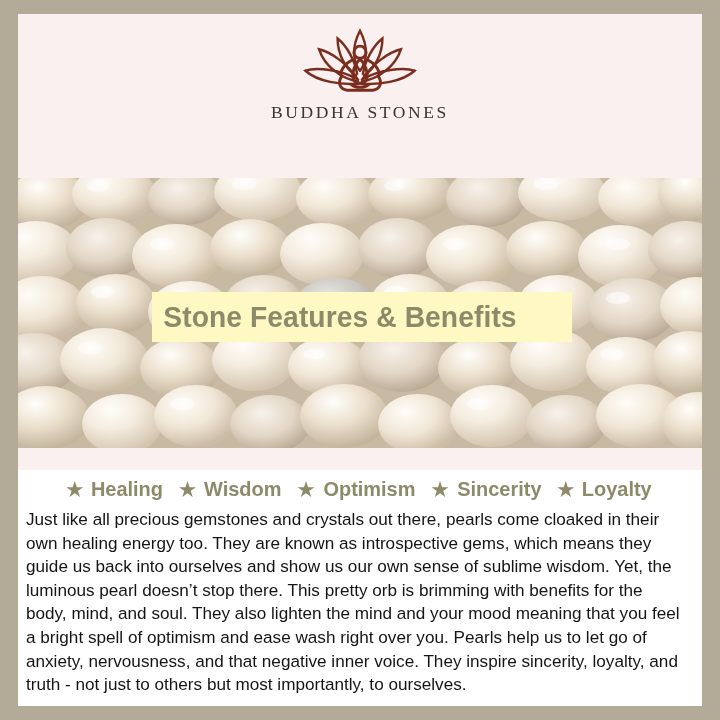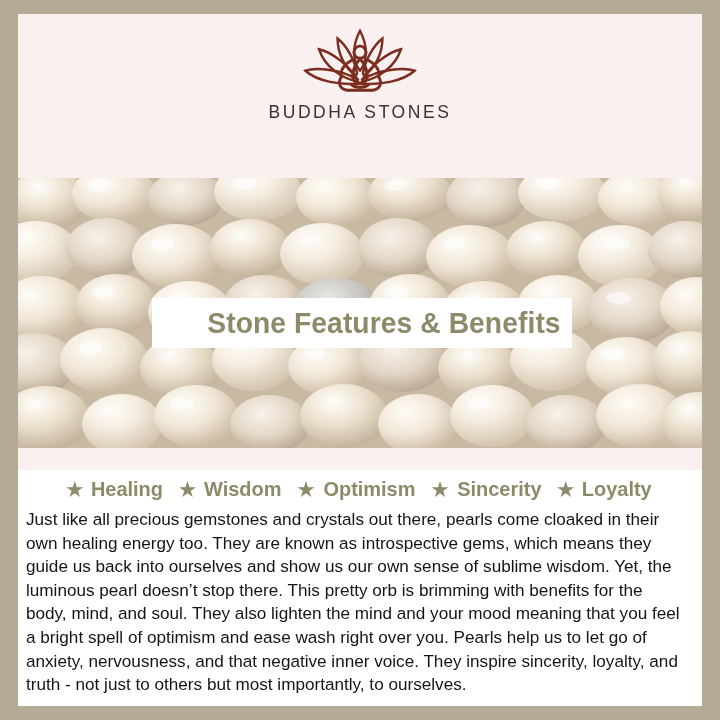--- a/index.html
+++ b/index.html
@@ -26,38 +26,38 @@
   }
   .logo-wrap{
     position:absolute;left:0;top:8px;width:684px;
     text-align:center;
   }
   .logo-mark{
     width:150px;height:78px;display:block;margin:0 auto;
   }
   .logo-text{
     display:block;margin-top:2px;
-    font-family:Liberation Sans, sans-serif;
+    font-family:Liberation Serif, serif;
     font-size:17.5px;letter-spacing:2.6px;
     color:#3a3330;font-weight:400;
     white-space:nowrap;
   }
   
   .photo{
     position:absolute;left:0;top:164px;width:684px;height:270px;
     overflow:hidden;
     background:#cfc3b0;
   }
   .photo svg{display:block;width:684px;height:270px;}
   
   .title-banner{
-    position:absolute;left:134px;top:120px;
+    position:absolute;left:134px;top:114px;
     width:420px;height:50px;
-    background:#ffffff;
-    display:flex;align-items:center;justify-content:flex-end;
+    background:#fef9c3;
+    display:flex;align-items:center;justify-content:flex-start;
     z-index:6;
   }
   .title-text{
     font-family:"Liberation Sans Narrow","Liberation Sans",sans-serif;
     font-weight:bold;font-size:30px;
     color:#8d8a6a;
     letter-spacing:0.1px;
     transform:scaleX(0.94);
     white-space:nowrap;
   }

